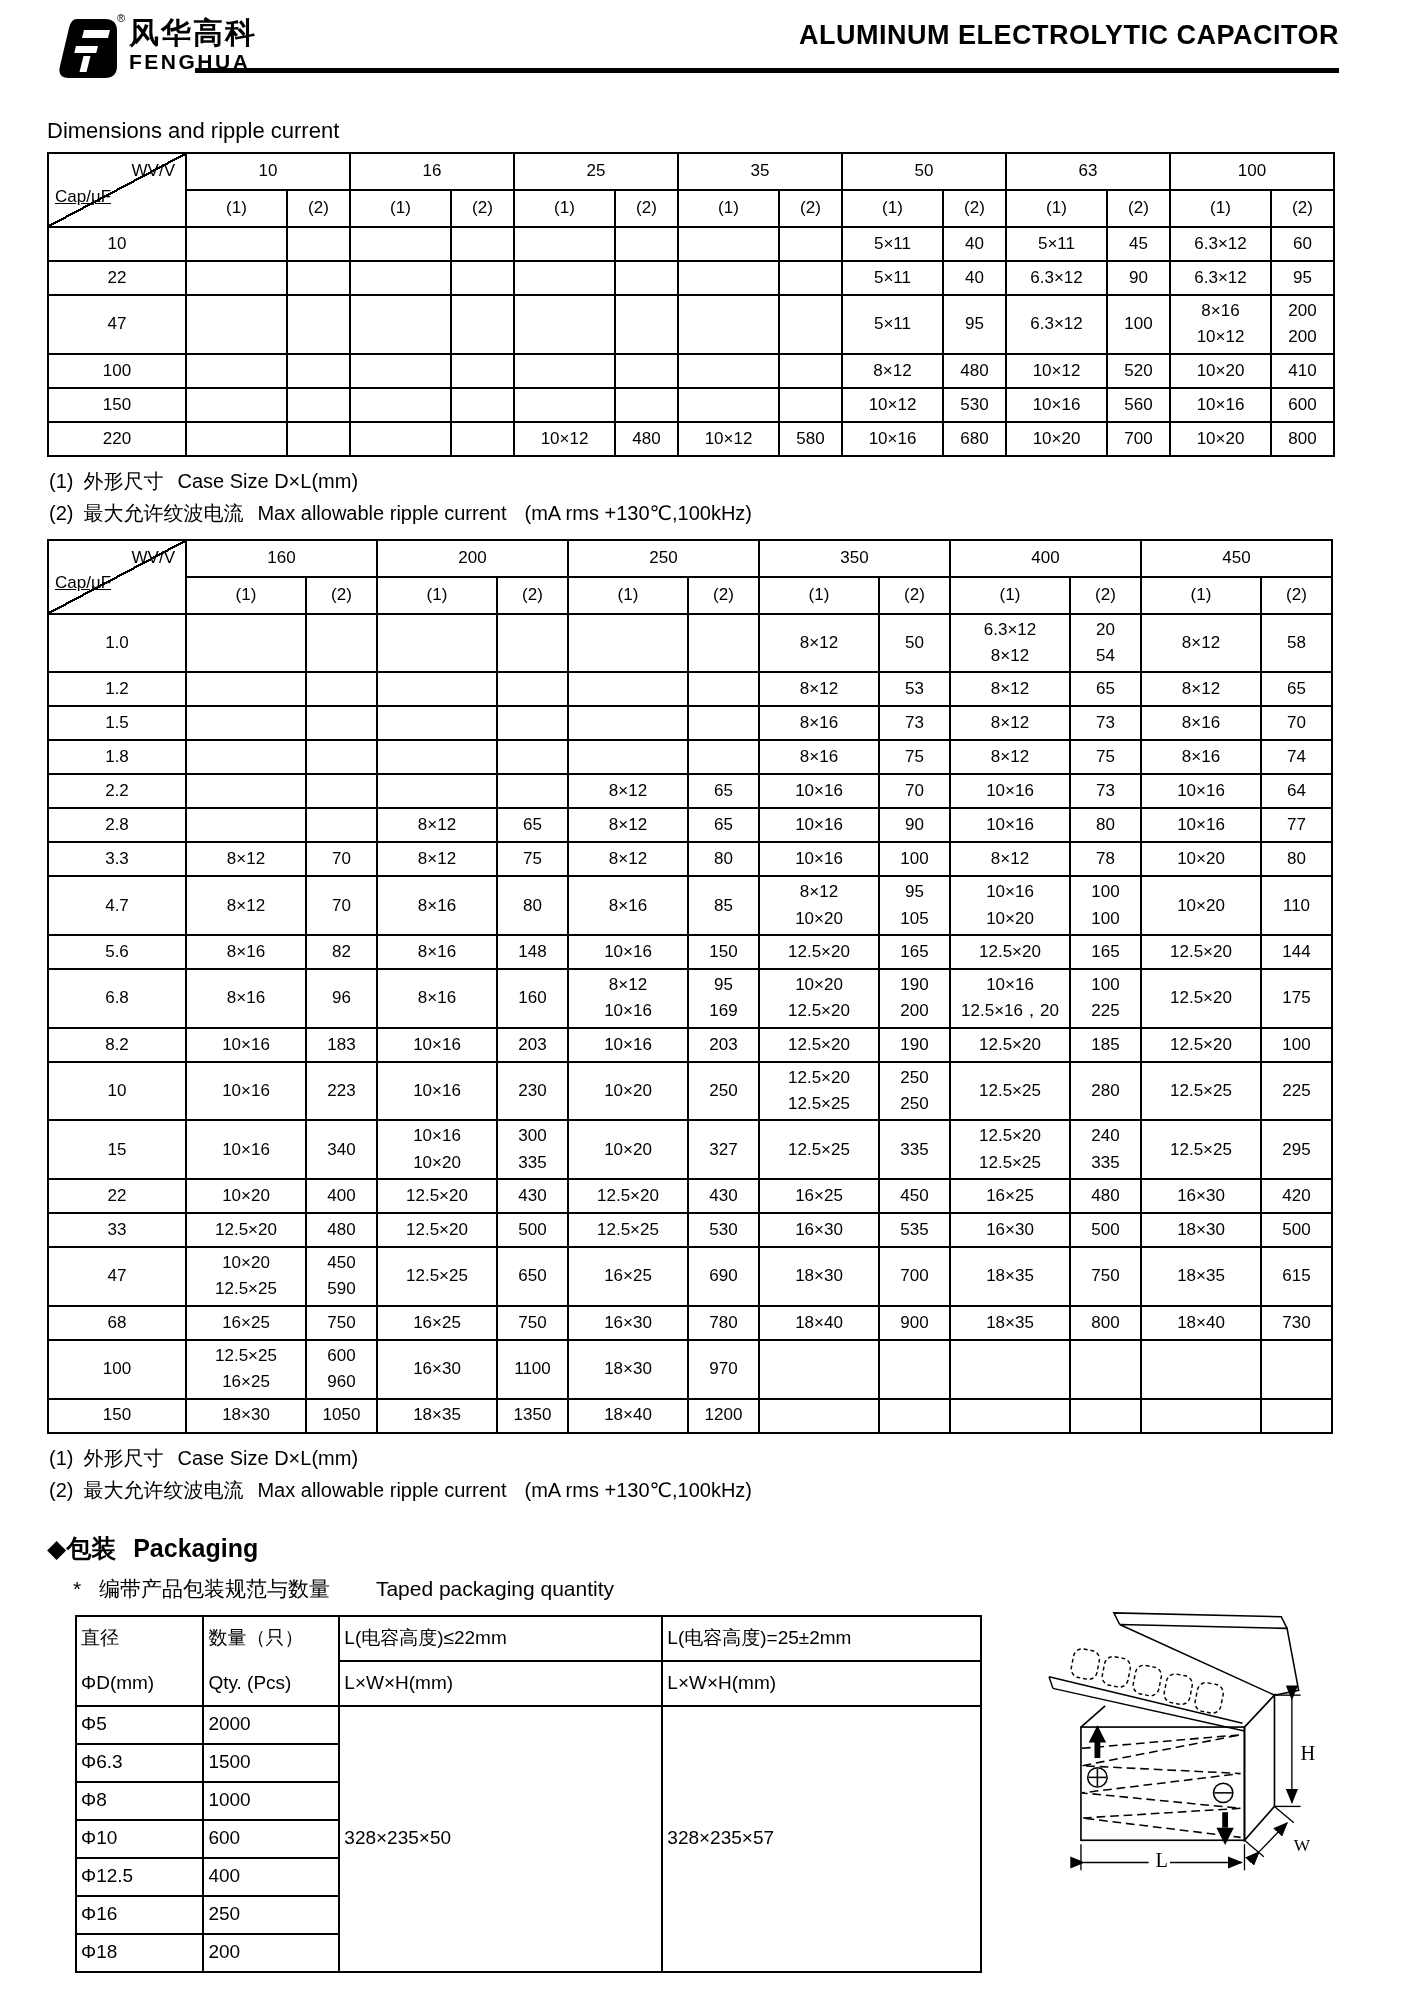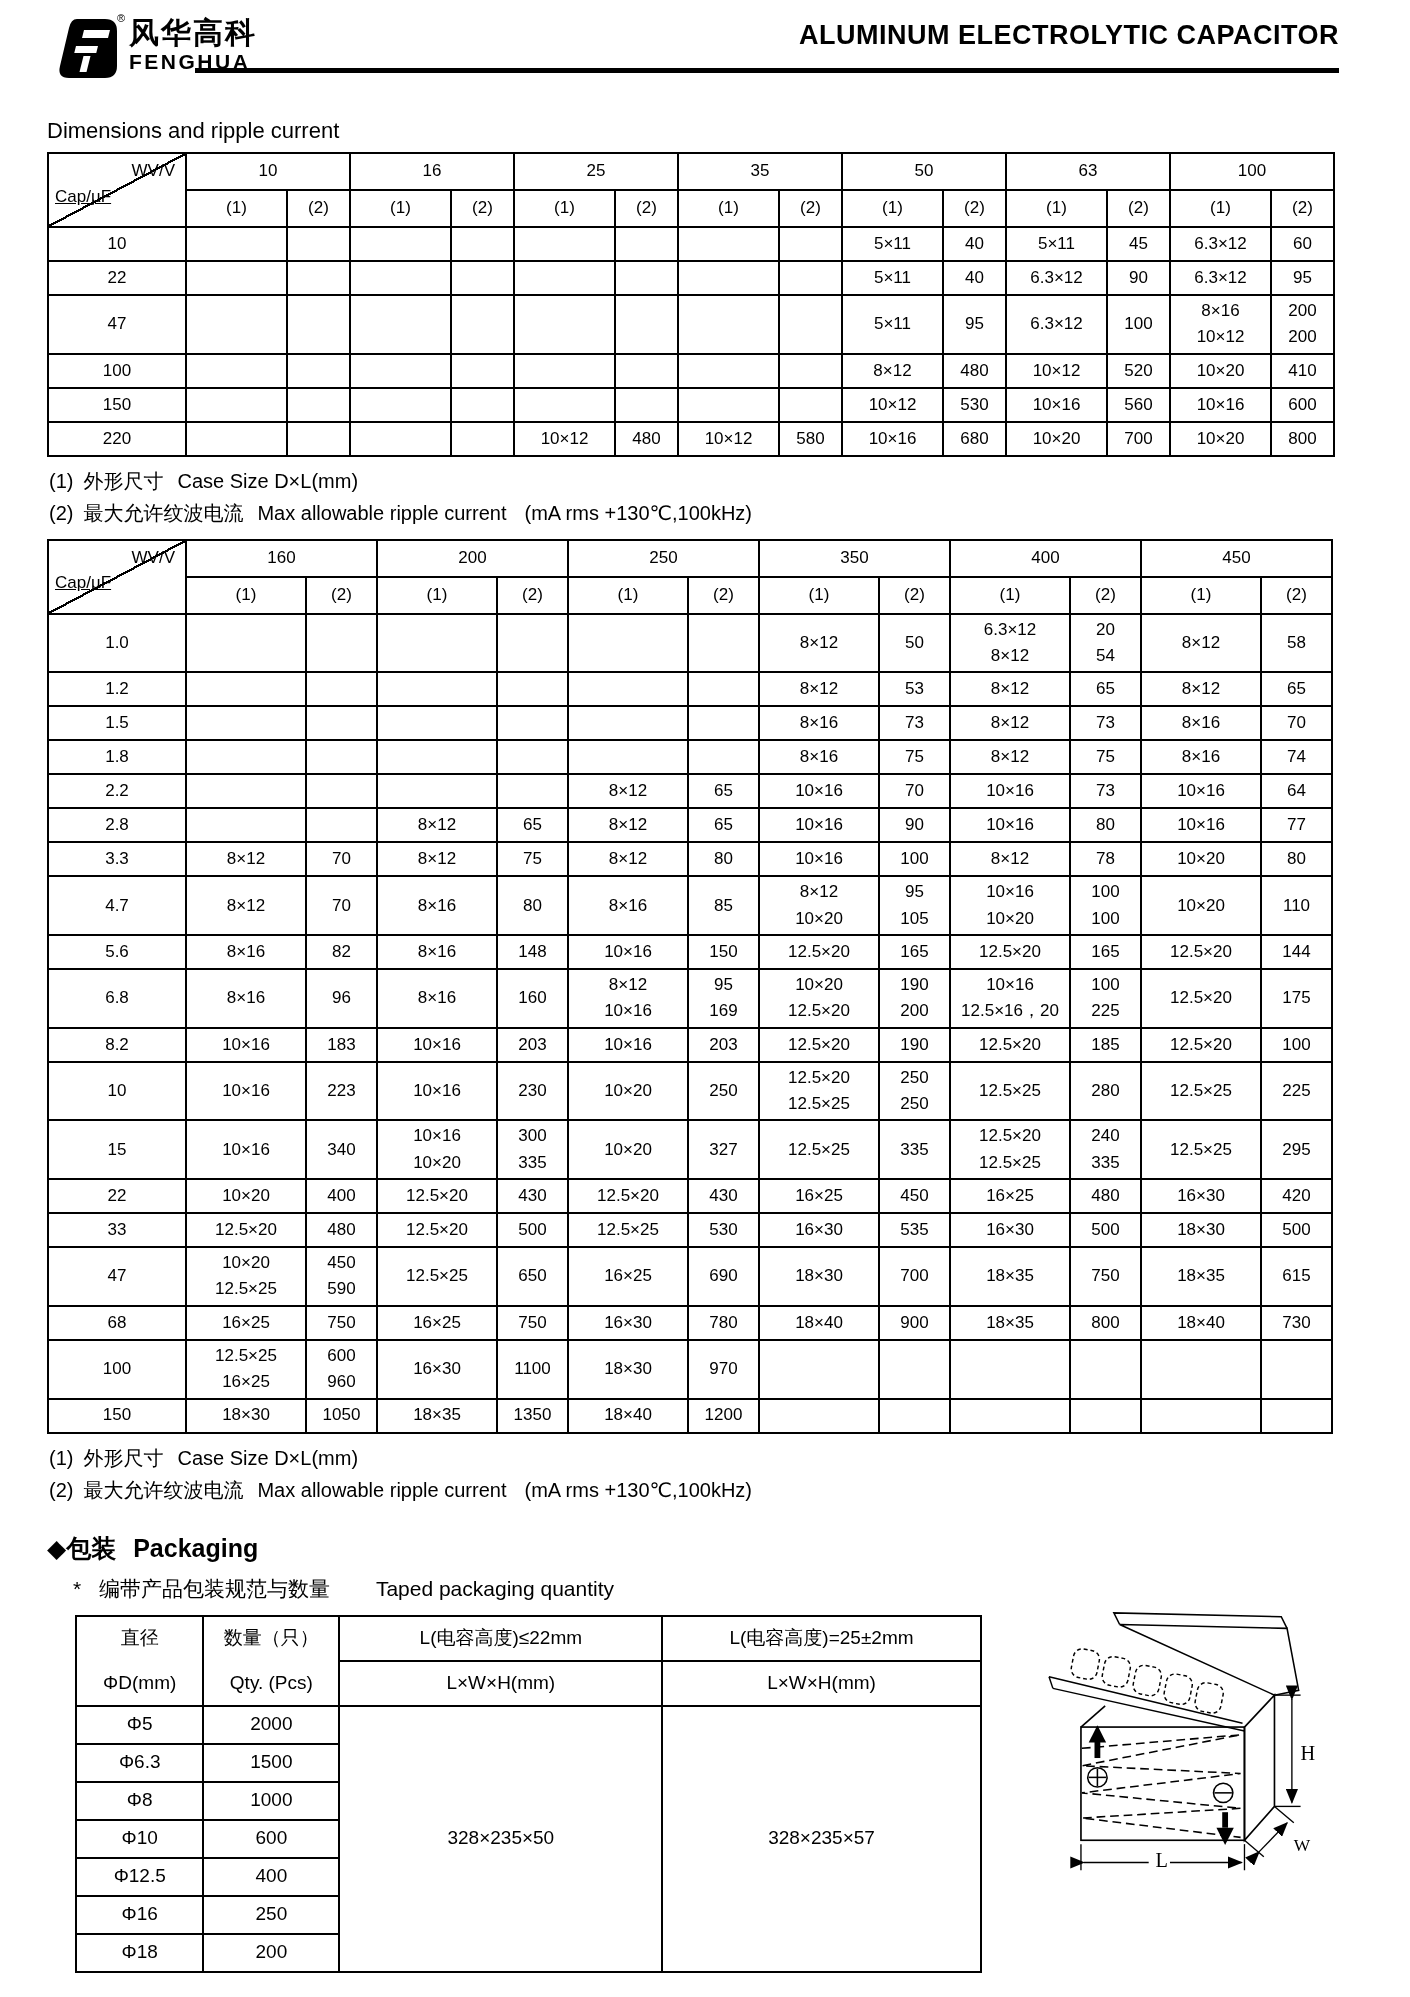--- a/index.html
+++ b/index.html
@@ -53,21 +53,21 @@
   
   .pack-head { font-size:25px; font-weight:bold; margin:26px 0 10px 0; }
   .pack-head .pk-en { margin-left:10px; }
   .pack-sub { font-size:21px; margin:0 0 12px 26px; }
   .pack-sub .star { margin-right:12px; }
   .pack-sub .sub-en { margin-left:40px; }
 
   .pack-row { display:flex; align-items:flex-start; margin-left:28px; }
   table.pack { border-collapse:collapse; table-layout:fixed; }
   .pack th, .pack td {
-    border:2px solid #000; text-align:center; vertical-align:middle;
+    border:2px solid #000; text-align:left; vertical-align:middle;
     font-size:19px; font-weight:normal; padding:2px 4px; line-height:1.4;
   }
   .pack thead tr { height:45px; }
   .pack tbody tr { height:38px; }
   .pack-h2 { display:flex; flex-direction:column; justify-content:space-between; height:80px; padding:4px 0; }
 
   .pack-fig { margin-left:38px; margin-top:-56px; }
 </style>
 </head>
 <body>

